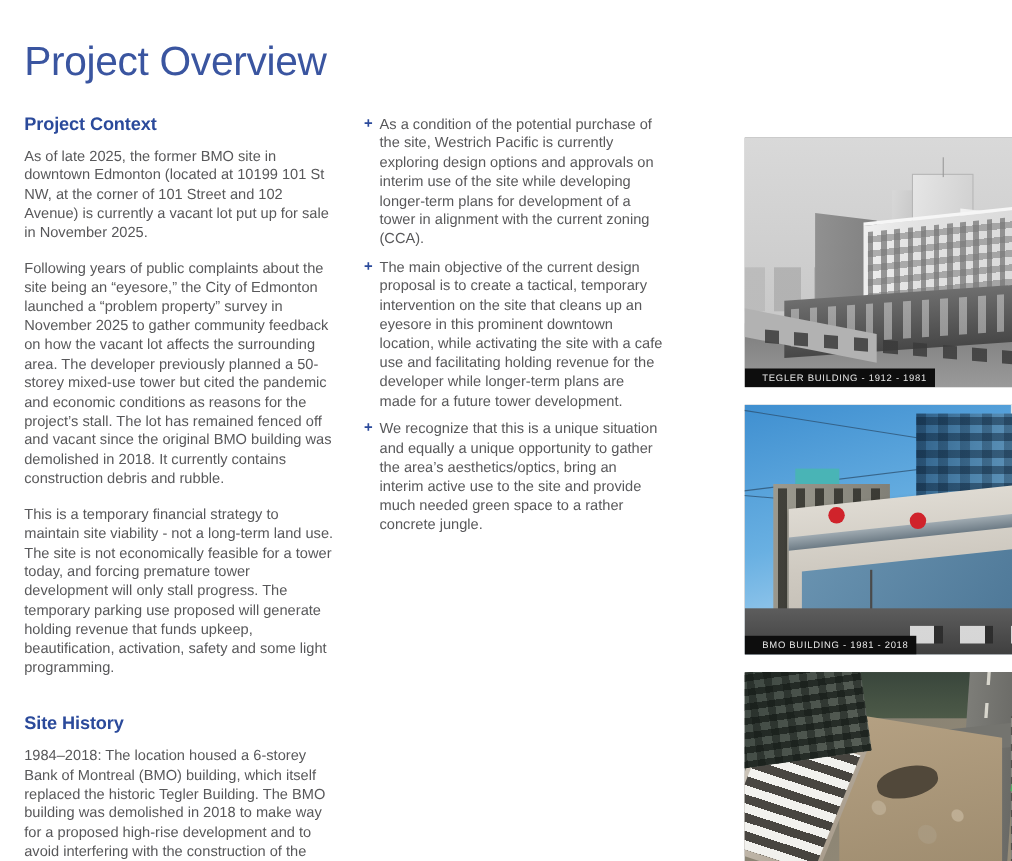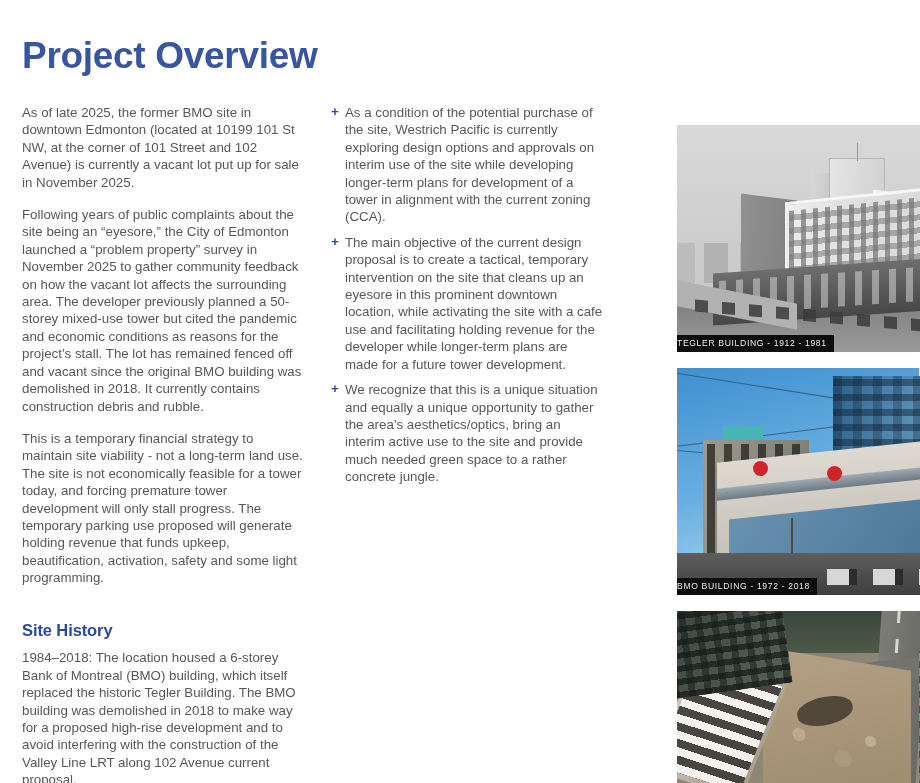--- a/index.html
+++ b/index.html
@@ -15,21 +15,21 @@
     color: #4a4a4a;
     position: relative;
   }
 
   
   .page-title {
     position: absolute;
     left: 22px;
     top: 8px;
     font-size: 37px;
-    font-weight: 700;
+    font-weight: 400;
     letter-spacing: -0.3px;
     color: #3a55a0;
     line-height: 1.25;
     white-space: nowrap;
   }
 
   
   .col {
     position: absolute;
     top: 104px;
@@ -99,21 +99,21 @@
   .photo-3 { height: 192px; }
 
   .photo-caption {
     position: absolute;
     left: 0;
     bottom: 0;
     background: #0d0d0d;
     color: #e8e8e8;
     font-size: 8.6px;
     letter-spacing: 0.65px;
-    padding: 4px 7px 4px 0;
+    padding: 4px 7px 4px 16px;
     line-height: 1.1;
     white-space: nowrap;
   }
 
   
   .p1-sky {
     position: absolute; inset: 0;
     background: linear-gradient(#d9d9d9 0%, #cfcfcf 45%, #c2c2c2 100%);
   }
   .p1-skyline {
@@ -338,20 +338,21 @@
     background: linear-gradient(#39463c,#4d5a48);
   }
 </style>
 </head>
 <body>
 
 <h1 class="page-title">Project Overview</h1>
 
 <section class="col col-context">
 
+  <h2 class="section-heading">Project Context</h2>
 
   <p class="body-text">As of late 2025, the former BMO site in downtown Edmonton (located at 10199 101 St NW, at the corner of 101 Street and 102 Avenue) is currently a vacant lot put up for sale in November 2025.</p>
   <p class="body-text">Following years of public complaints about the site being an “eyesore,” the City of Edmonton launched a “problem property” survey in November 2025 to gather community feedback on how the vacant lot affects the surrounding area. The developer previously planned a 50-storey mixed-use tower but cited the pandemic and economic conditions as reasons for the project’s stall. The lot has remained fenced off and vacant since the original BMO building was demolished in 2018. It currently contains construction debris and rubble.</p>
   <p class="body-text">This is a temporary financial strategy to maintain site viability - not a long-term land use. The site is not economically feasible for a tower today, and forcing premature tower development will only stall progress.  The temporary parking use proposed will generate holding revenue that funds upkeep, beautification, activation, safety and some light programming.</p>
 
   <h2 class="section-heading spaced">Site History</h2>
 
   <p class="body-text">1984–2018: The location housed a 6-storey Bank of Montreal (BMO) building, which itself replaced the historic Tegler Building. The BMO building was demolished in 2018 to make way for a proposed high-rise development and to avoid interfering with the construction of the Valley Line LRT along 102 Avenue current proposal.</p>
 
 </section>
@@ -413,21 +414,21 @@
     <div class="p2-left-bldg"></div>
     <div class="p2-bmo">
       <div class="p2-bmo-band"></div>
       <div class="p2-bmo-glass"></div>
     </div>
     <div class="p2-logo-a"></div>
     <div class="p2-logo-b"></div>
     <div class="p2-pole"></div>
     <div class="p2-ground"></div>
     <div class="p2-cars"></div>
-    <figcaption class="photo-caption">BMO BUILDING - 1972 - 2018</figcaption>
+    <figcaption class="photo-caption">BMO BUILDING - 1981 - 2018</figcaption>
   </figure>
 
   <figure class="photo photo-3">
     <div class="p3-base"></div>
     <div class="p3-top-strip"></div>
     <div class="p3-road-v"></div>
     <div class="p3-road-lines"></div>
     <div class="p3-road-h"></div>
     <div class="p3-right-bldg"></div>
     <div class="p3-green"></div>

